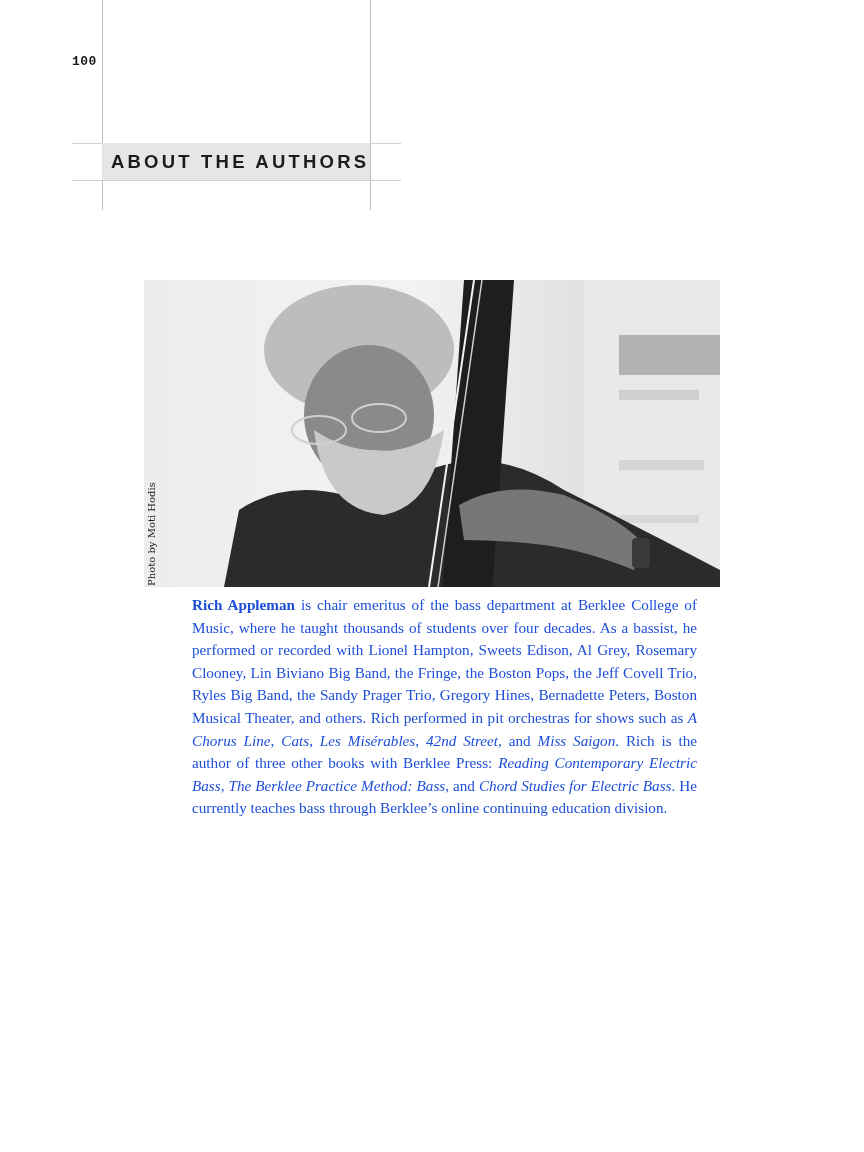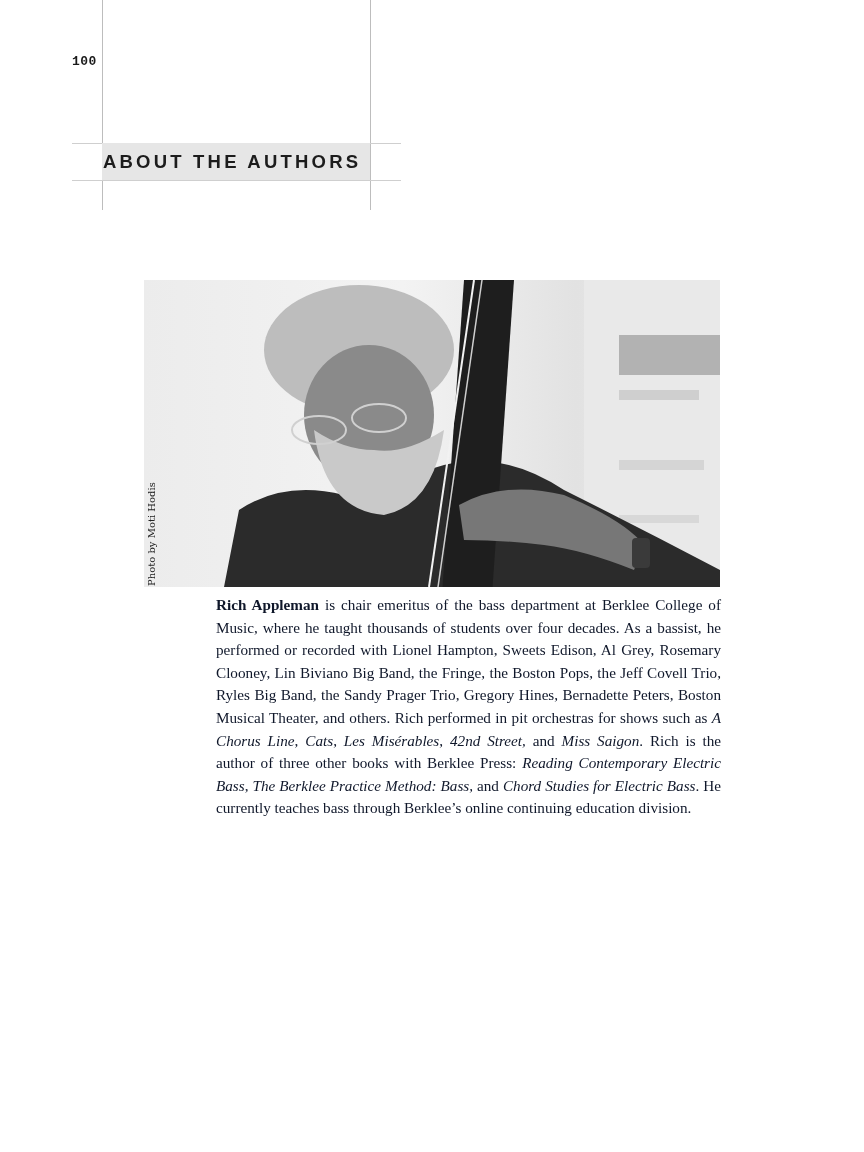--- a/index.html
+++ b/index.html
@@ -10,35 +10,35 @@
     .vline { position: absolute; top: 0; width: 1px; background: #bdbdbd; height: 210px; }
     .hline { position: absolute; left: 72px; width: 329px; height: 1px; background: #cfcfcf; }
     .page-number {
       position: absolute; left: 72px; top: 54px; font-family: Liberation Mono, monospace;
       font-weight: bold; font-size: 13px; color: #1a1a1a; letter-spacing: 0.5px;
     }
     .title-band {
       position: absolute; left: 102px; top: 143px; width: 268px; height: 37px; background: #e6e6e6;
     }
     .section-title {
-      position: absolute; left: 103px; top: 151px; font-family: "Liberation Sans", sans-serif;
+      position: absolute; left: 111px; top: 151px; font-family: "Liberation Sans", sans-serif;
       font-weight: bold; font-size: 18.5px; letter-spacing: 3.2px; color: #1c1c1c; white-space: nowrap;
     }
     .photo {
       position: absolute; left: 144px; top: 280px; width: 576px; height: 307px; overflow: hidden;
       background: linear-gradient(90deg, #e9e9e9 0%, #f2f2f2 20%, #e4e4e4 60%, #eeeeee 100%);
     }
     .photo svg { position: absolute; left: 0; top: 0; }
     .photo-credit {
       position: absolute; left: 146px; top: 586px; transform-origin: left top; transform: rotate(-90deg);
       font-family: "DejaVu Serif", serif; font-size: 10px; color: #222; white-space: nowrap;
     }
     .bio {
       position: absolute; left: 192px; top: 594px; width: 505px; font-size: 13.6px; line-height: 22.6px;
-      text-align: justify; color: #0f172a; font-family: "Liberation Serif", serif; font-size: 15.2px; margin-left: 24px;
+      text-align: justify; color: #1d4ed8; font-family: "Liberation Serif", serif; font-size: 15.2px;
     }
     .bio b { font-weight: bold; }
   </style>
 </head>
 <body>
 
 <div class="vline" style="left:102px;"></div>
 <div class="vline" style="left:370px;"></div>
 <div class="hline" style="top:143px;"></div>
 <div class="hline" style="top:180px;"></div>

